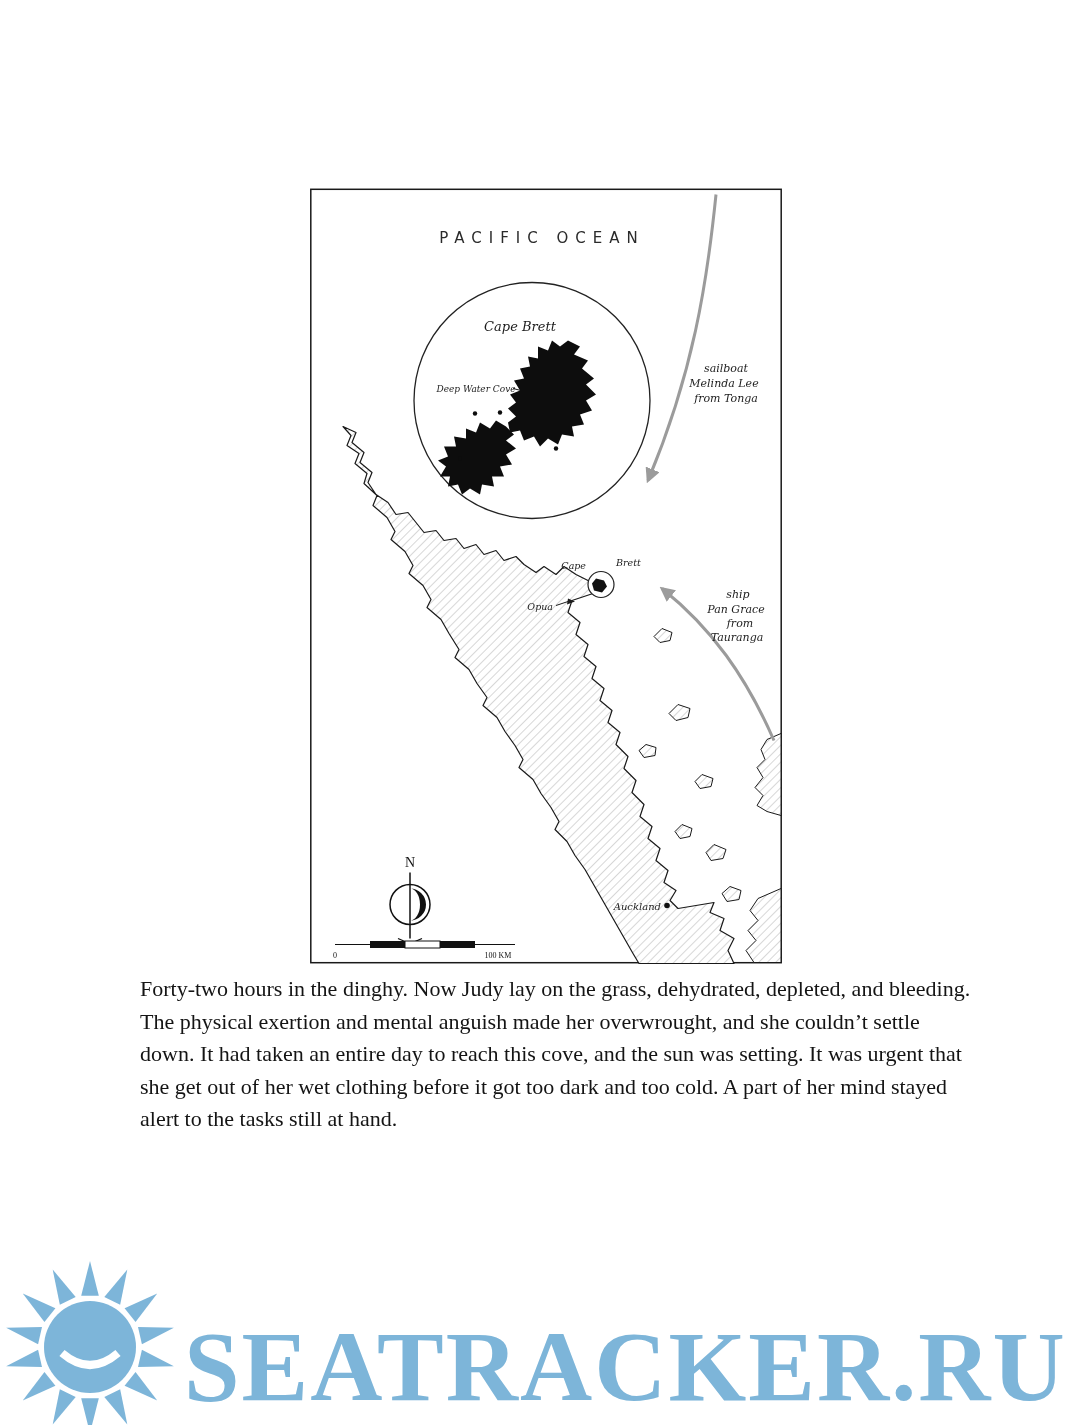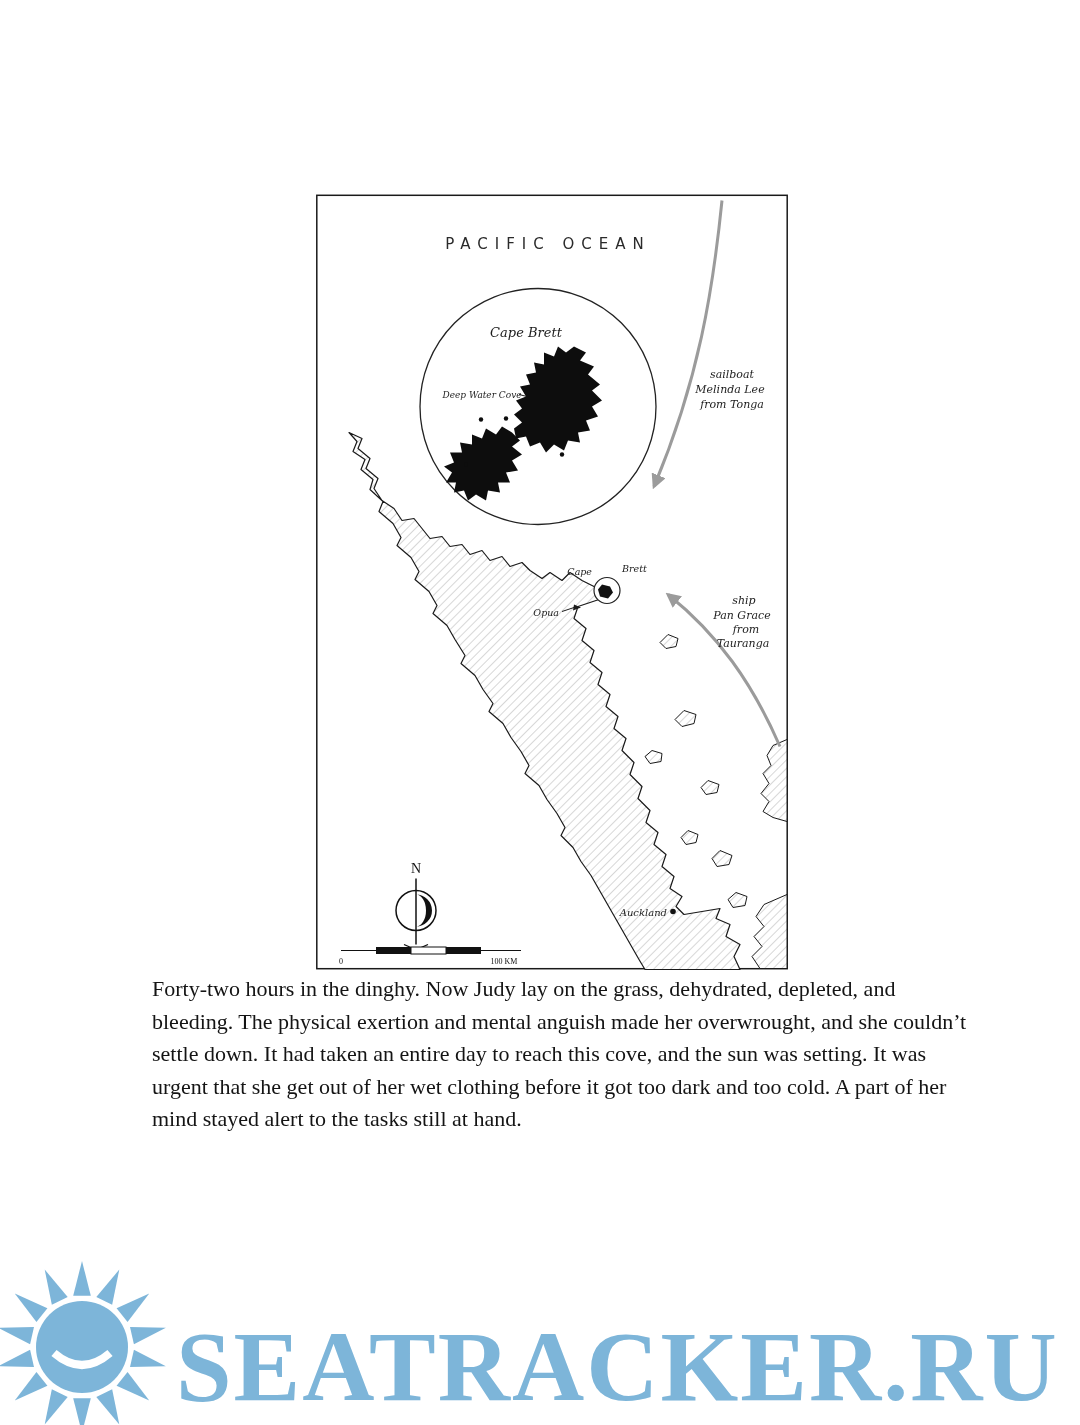--- a/index.html
+++ b/index.html
@@ -1,33 +1,33 @@
 <!DOCTYPE html>
 <html><head>
 <meta charset="utf-8">
 <style>
   html,body{margin:0;padding:0;}
   body{
     width:1080px;height:1425px;position:relative;overflow:hidden;
     background:#ffffff;font-family:"Liberation Serif",serif;
   }
   .map-figure{
-    position:absolute;left:310px;top:145px;width:472px;height:862px;margin:6px;
+    position:absolute;left:310px;top:145px;width:472px;height:862px;margin:0;
   }
   .map-figure svg{display:block;width:100%;height:100%;}
   .map-script{font-family:"DejaVu Serif",serif;font-style:italic;fill:#1c1c1c;}
   .map-caps{font-family:"DejaVu Sans",sans-serif;letter-spacing:7px;fill:#2a2a2a;}
   .map-small{font-family:"Liberation Serif",serif;fill:#111;}
   .article{
     position:absolute;left:140px;top:973px;width:833px;
     font-size:22px;line-height:32.5px;color:#141414;
   }
-  .article p{margin:0 0 30px 12px;}
+  .article p{margin:0 0 30px 0;}
   .watermark{
-    position:absolute;left:0;bottom:0;width:939px;height:160px;
+    position:absolute;left:8px;bottom:0;width:939px;height:160px;
   }
   .watermark-text{
     position:absolute;left:176px;bottom:8px;
     font-family:"Liberation Serif",serif;font-weight:bold;
     font-size:100px;line-height:100px;letter-spacing:2px;
     color:#7db5d9;white-space:nowrap;
   }
   .sun-svg{position:absolute;left:-6px;bottom:-6px;}
 </style>
 </head>

